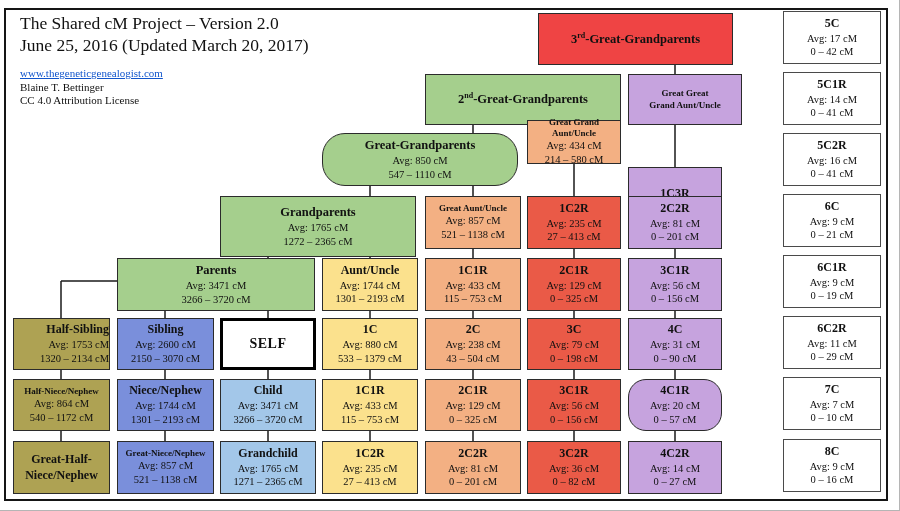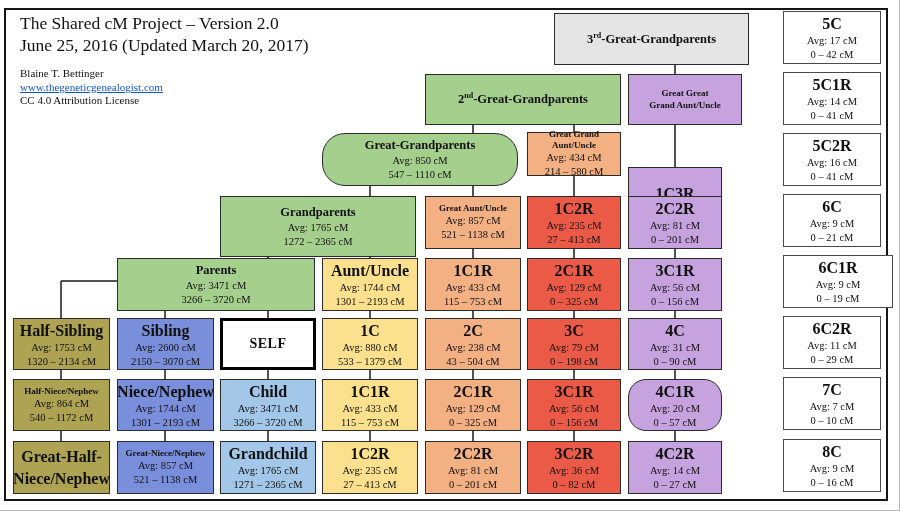--- a/index.html
+++ b/index.html
@@ -8,21 +8,21 @@
   .stage{position:relative;width:899px;height:510px;border-right:1px solid #b5b5b5;border-bottom:1px solid #b5b5b5;}
   .frame{position:absolute;left:4px;top:8px;width:884px;height:493px;border:2px solid #151515;box-sizing:border-box;z-index:0;}
   #wires{position:absolute;left:0;top:0;z-index:1;}
   .hdr{position:absolute;left:20px;top:12px;z-index:2;}
   .hdr .t{font-size:17.5px;line-height:1.27;white-space:nowrap;}
   .hdr .meta{margin-top:11px;font-size:11px;line-height:1.22;}
   .hdr a{color:#1155cc;text-decoration:underline;}
   .box{position:absolute;box-sizing:border-box;border:1.4px solid #2b2b2b;
        display:flex;flex-direction:column;align-items:center;justify-content:center;
        text-align:center;line-height:1.32;z-index:2;}
-  .lbl{font-weight:bold;font-size:16px;}
+  .lbl{font-weight:bold;font-size:12px;}
   .wide .lbl{font-size:12.5px;}
   .small .lbl{font-size:9px;line-height:1.25;}
   .val{font-size:10.5px;}
   .thick{border:3px solid #000;}
   .thick .lbl{font-size:14px;letter-spacing:.5px;}
   .side{border:1.5px solid #4a4a4a;}
   sup{font-size:8px;line-height:0;}
 </style>
 </head>
 <body>
@@ -37,42 +37,42 @@
       <line x1="268" y1="249" x2="268" y2="445" stroke="#1a1a1a" stroke-width="1.5"></line>
       <line x1="165" y1="311" x2="165" y2="445" stroke="#1a1a1a" stroke-width="1.5"></line>
       <line x1="61" y1="281" x2="61" y2="445" stroke="#1a1a1a" stroke-width="1.5"></line>
       <line x1="61" y1="281" x2="118" y2="281" stroke="#1a1a1a" stroke-width="1.5"></line>
     </svg>
 
   <div class="hdr">
     <div class="t">The Shared cM Project – Version 2.0</div>
     <div class="t">June 25, 2016 (Updated March 20, 2017)</div>
     <div class="meta">
+      <div><a href="#">www.thegeneticgenealogist.com</a></div>
       <div>Blaine T. Bettinger</div>
-      <div><a href="#">www.thegeneticgenealogist.com</a></div>
       <div>CC 4.0 Attribution License</div>
     </div>
   </div>
 
   <div id="nodes">
-      <div class="box wide" style="left: 554px; top: 13px; width: 195px; height: 52px; background: #e5e5e5; text-align: center;">
+      <div class="box wide" style="left: 538px; top: 13px; width: 195px; height: 52px; background: #ef4444; text-align: center;">
         <div class="lbl"><span>3</span><sup>rd</sup><span>-Great-Grandparents</span></div>
       </div>
       <div class="box wide" style="left: 425px; top: 74px; width: 196px; height: 51px; background: rgb(165, 207, 141);">
         <div class="lbl"><span>2</span><sup>nd</sup><span>-Great-Grandparents</span></div>
       </div>
       <div class="box small" style="left: 628px; top: 74px; width: 114px; height: 51px; background: rgb(198, 163, 222);">
         <div class="lbl">Great Great<br>Grand Aunt/Uncle</div>
       </div>
       <div class="box wide" style="left: 322px; top: 133px; width: 196px; height: 53px; background: rgb(165, 207, 141); border-radius: 23px;">
         <div class="lbl">Great-Grandparents</div>
         <div class="val">Avg: 850 cM</div>
         <div class="val">547 – 1110 cM</div>
       </div>
-      <div class="box small" style="left: 527px; top: 132px; width: 94px; height: 44px; background: rgb(243, 176, 131);">
+      <div class="box small" style="left: 527px; top: 120px; width: 94px; height: 44px; background: rgb(243, 176, 131);">
         <div class="lbl">Great Grand<br>Aunt/Uncle</div>
         <div class="val">Avg: 434 cM</div>
         <div class="val">214 – 580 cM</div>
       </div>
       <div class="box" style="left: 628px; top: 133px; width: 94px; height: 53px; background: rgb(198, 163, 222); margin-top: 34px;">
         <div class="lbl">1C3R</div>
       </div>
       <div class="box wide" style="left: 220px; top: 196px; width: 196px; height: 61px; background: rgb(165, 207, 141);">
         <div class="lbl">Grandparents</div>
         <div class="val">Avg: 1765 cM</div>
@@ -111,21 +111,21 @@
       <div class="box" style="left: 527px; top: 258px; width: 94px; height: 53px; background: rgb(234, 90, 71);">
         <div class="lbl">2C1R</div>
         <div class="val">Avg: 129 cM</div>
         <div class="val">0 – 325 cM</div>
       </div>
       <div class="box" style="left: 628px; top: 258px; width: 94px; height: 53px; background: rgb(198, 163, 222);">
         <div class="lbl">3C1R</div>
         <div class="val">Avg: 56 cM</div>
         <div class="val">0 – 156 cM</div>
       </div>
-      <div class="box" style="left: 13px; top: 318px; width: 97px; height: 52px; background: rgb(174, 162, 83);">
+      <div class="box" style="left: 13px; top: 318px; width: 97px; height: 52px; background: rgb(174, 162, 83); align-items: flex-end;">
         <div class="lbl">Half-Sibling</div>
         <div class="val">Avg: 1753 cM</div>
         <div class="val">1320 – 2134 cM</div>
       </div>
       <div class="box" style="left: 117px; top: 318px; width: 97px; height: 52px; background: rgb(122, 143, 219);">
         <div class="lbl">Sibling</div>
         <div class="val">Avg: 2600 cM</div>
         <div class="val">2150 – 3070 cM</div>
       </div>
       <div class="box thick" style="left: 220px; top: 318px; width: 96px; height: 52px; background: rgb(255, 255, 255);">
@@ -232,21 +232,21 @@
       <div class="box side" style="left: 783px; top: 133px; width: 98px; height: 53px; background: rgb(255, 255, 255);">
         <div class="lbl">5C2R</div>
         <div class="val">Avg: 16 cM</div>
         <div class="val">0 – 41 cM</div>
       </div>
       <div class="box side" style="left: 783px; top: 194px; width: 98px; height: 53px; background: rgb(255, 255, 255);">
         <div class="lbl">6C</div>
         <div class="val">Avg: 9 cM</div>
         <div class="val">0 – 21 cM</div>
       </div>
-      <div class="box side" style="left: 783px; top: 255px; width: 110px; height: 53px; background: rgb(255, 255, 255);">
+      <div class="box side" style="left: 783px; top: 255px; width: 98px; height: 53px; background: rgb(255, 255, 255);">
         <div class="lbl">6C1R</div>
         <div class="val">Avg: 9 cM</div>
         <div class="val">0 – 19 cM</div>
       </div>
       <div class="box side" style="left: 783px; top: 316px; width: 98px; height: 53px; background: rgb(255, 255, 255);">
         <div class="lbl">6C2R</div>
         <div class="val">Avg: 11 cM</div>
         <div class="val">0 – 29 cM</div>
       </div>
       <div class="box side" style="left: 783px; top: 377px; width: 98px; height: 53px; background: rgb(255, 255, 255);">

